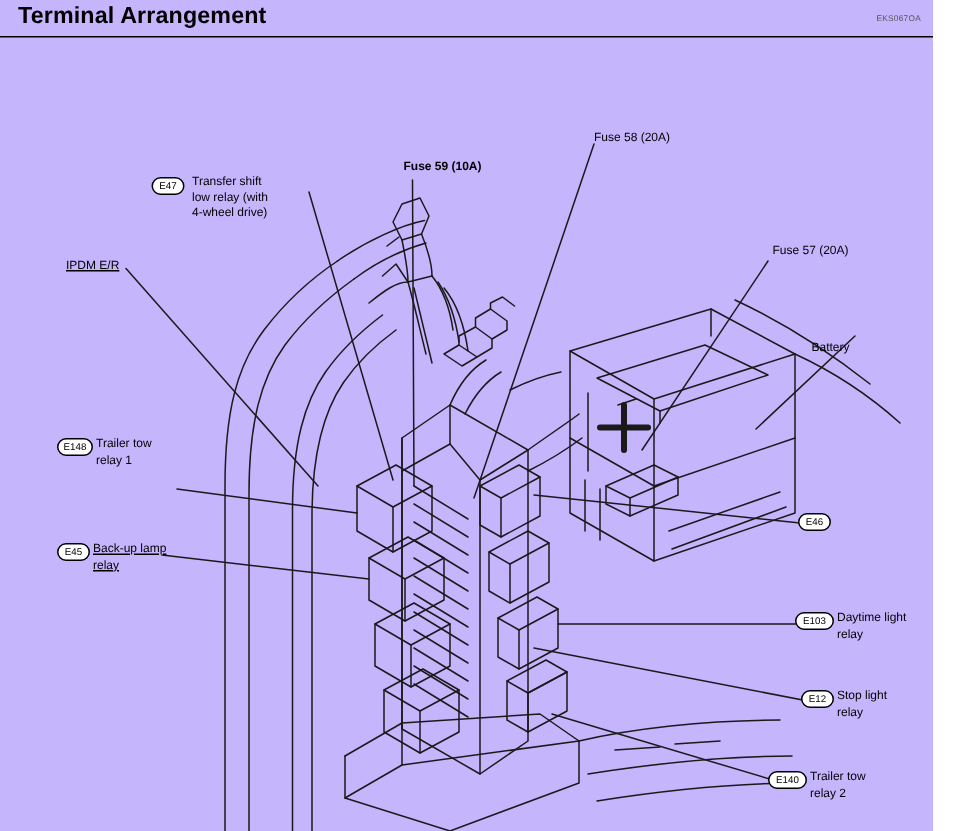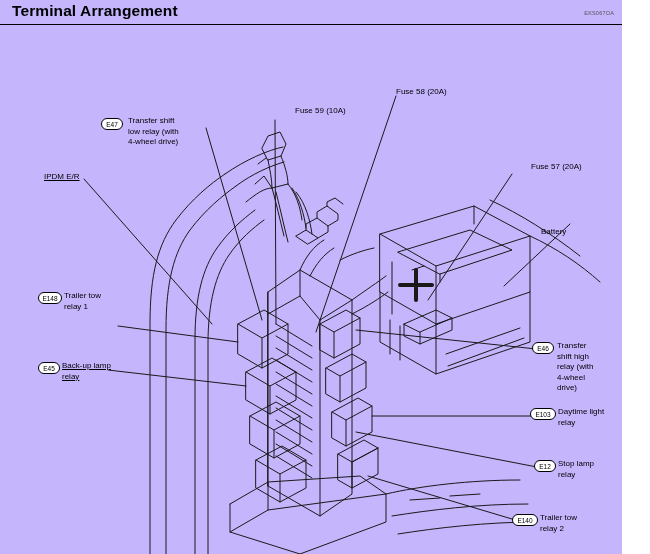--- a/index.html
+++ b/index.html
@@ -238,48 +238,43 @@
     </g>
   </svg>
 
   <div class="plain-label" style="left:44px; top:172px;text-decoration:underline;">IPDM E/R</div>
 
   <div class="code-badge" style="left:101px; top:118px; width:22px;">E47</div>
   <div class="callout" style="left:128px; top:116px; width:80px;">Transfer shift
 low relay (with
 4-wheel drive)</div>
 
-  <div class="plain-label" style="left:295px; top:106px;">Fuse 59 (10A)</div>
+  <div class="plain-label" style="left:269px; top:106px;font-weight:bold;">Fuse 59 (10A)</div>
 
   <div class="plain-label" style="left:396px; top:87px;">Fuse 58 (20A)</div>
 
-  <div class="plain-label" style="left:515px; top:162px;margin-left:16px;">Fuse 57 (20A)</div>
+  <div class="plain-label" style="left:515px; top:162px;">Fuse 57 (20A)</div>
 
   <div class="plain-label" style="left:541px; top:209px;margin-top:18px;">Battery</div>
 
   <div class="code-badge" style="left:38px; top:292px; width:24px;">E148</div>
   <div class="callout" style="left:64px; top:291px; width:70px;">Trailer tow
 relay 1</div>
 
   <div class="code-badge" style="left:38px; top:362px; width:22px;">E45</div>
   <div class="callout" style="left:62px; top:361px; width:78px;text-decoration:underline;">Back-up lamp
 relay</div>
 
   <div class="code-badge" style="left:532px; top:342px; width:22px;">E46</div>
-  <div class="callout" style="left:557px; top:341px; width:66px;">Transfer
-shift high
-relay (with
-4-wheel
-drive)</div>
 
   <div class="code-badge" style="left:530px; top:408px; width:26px;">E103</div>
   <div class="callout" style="left:558px; top:407px; width:76px;">Daytime light
 relay</div>
 
   <div class="code-badge" style="left:534px; top:460px; width:22px;">E12</div>
-  <div class="callout" style="left:558px; top:459px; width:70px;">Stop lamp
+  <div class="callout" style="left:558px; top:459px; width:70px;">Stop light
 relay</div>
 
   <div class="code-badge" style="left:512px; top:514px; width:26px;">E140</div>
   <div class="callout" style="left:540px; top:513px; width:70px;">Trailer tow
 relay 2</div>
 
 </div>
 
 </body></html>

